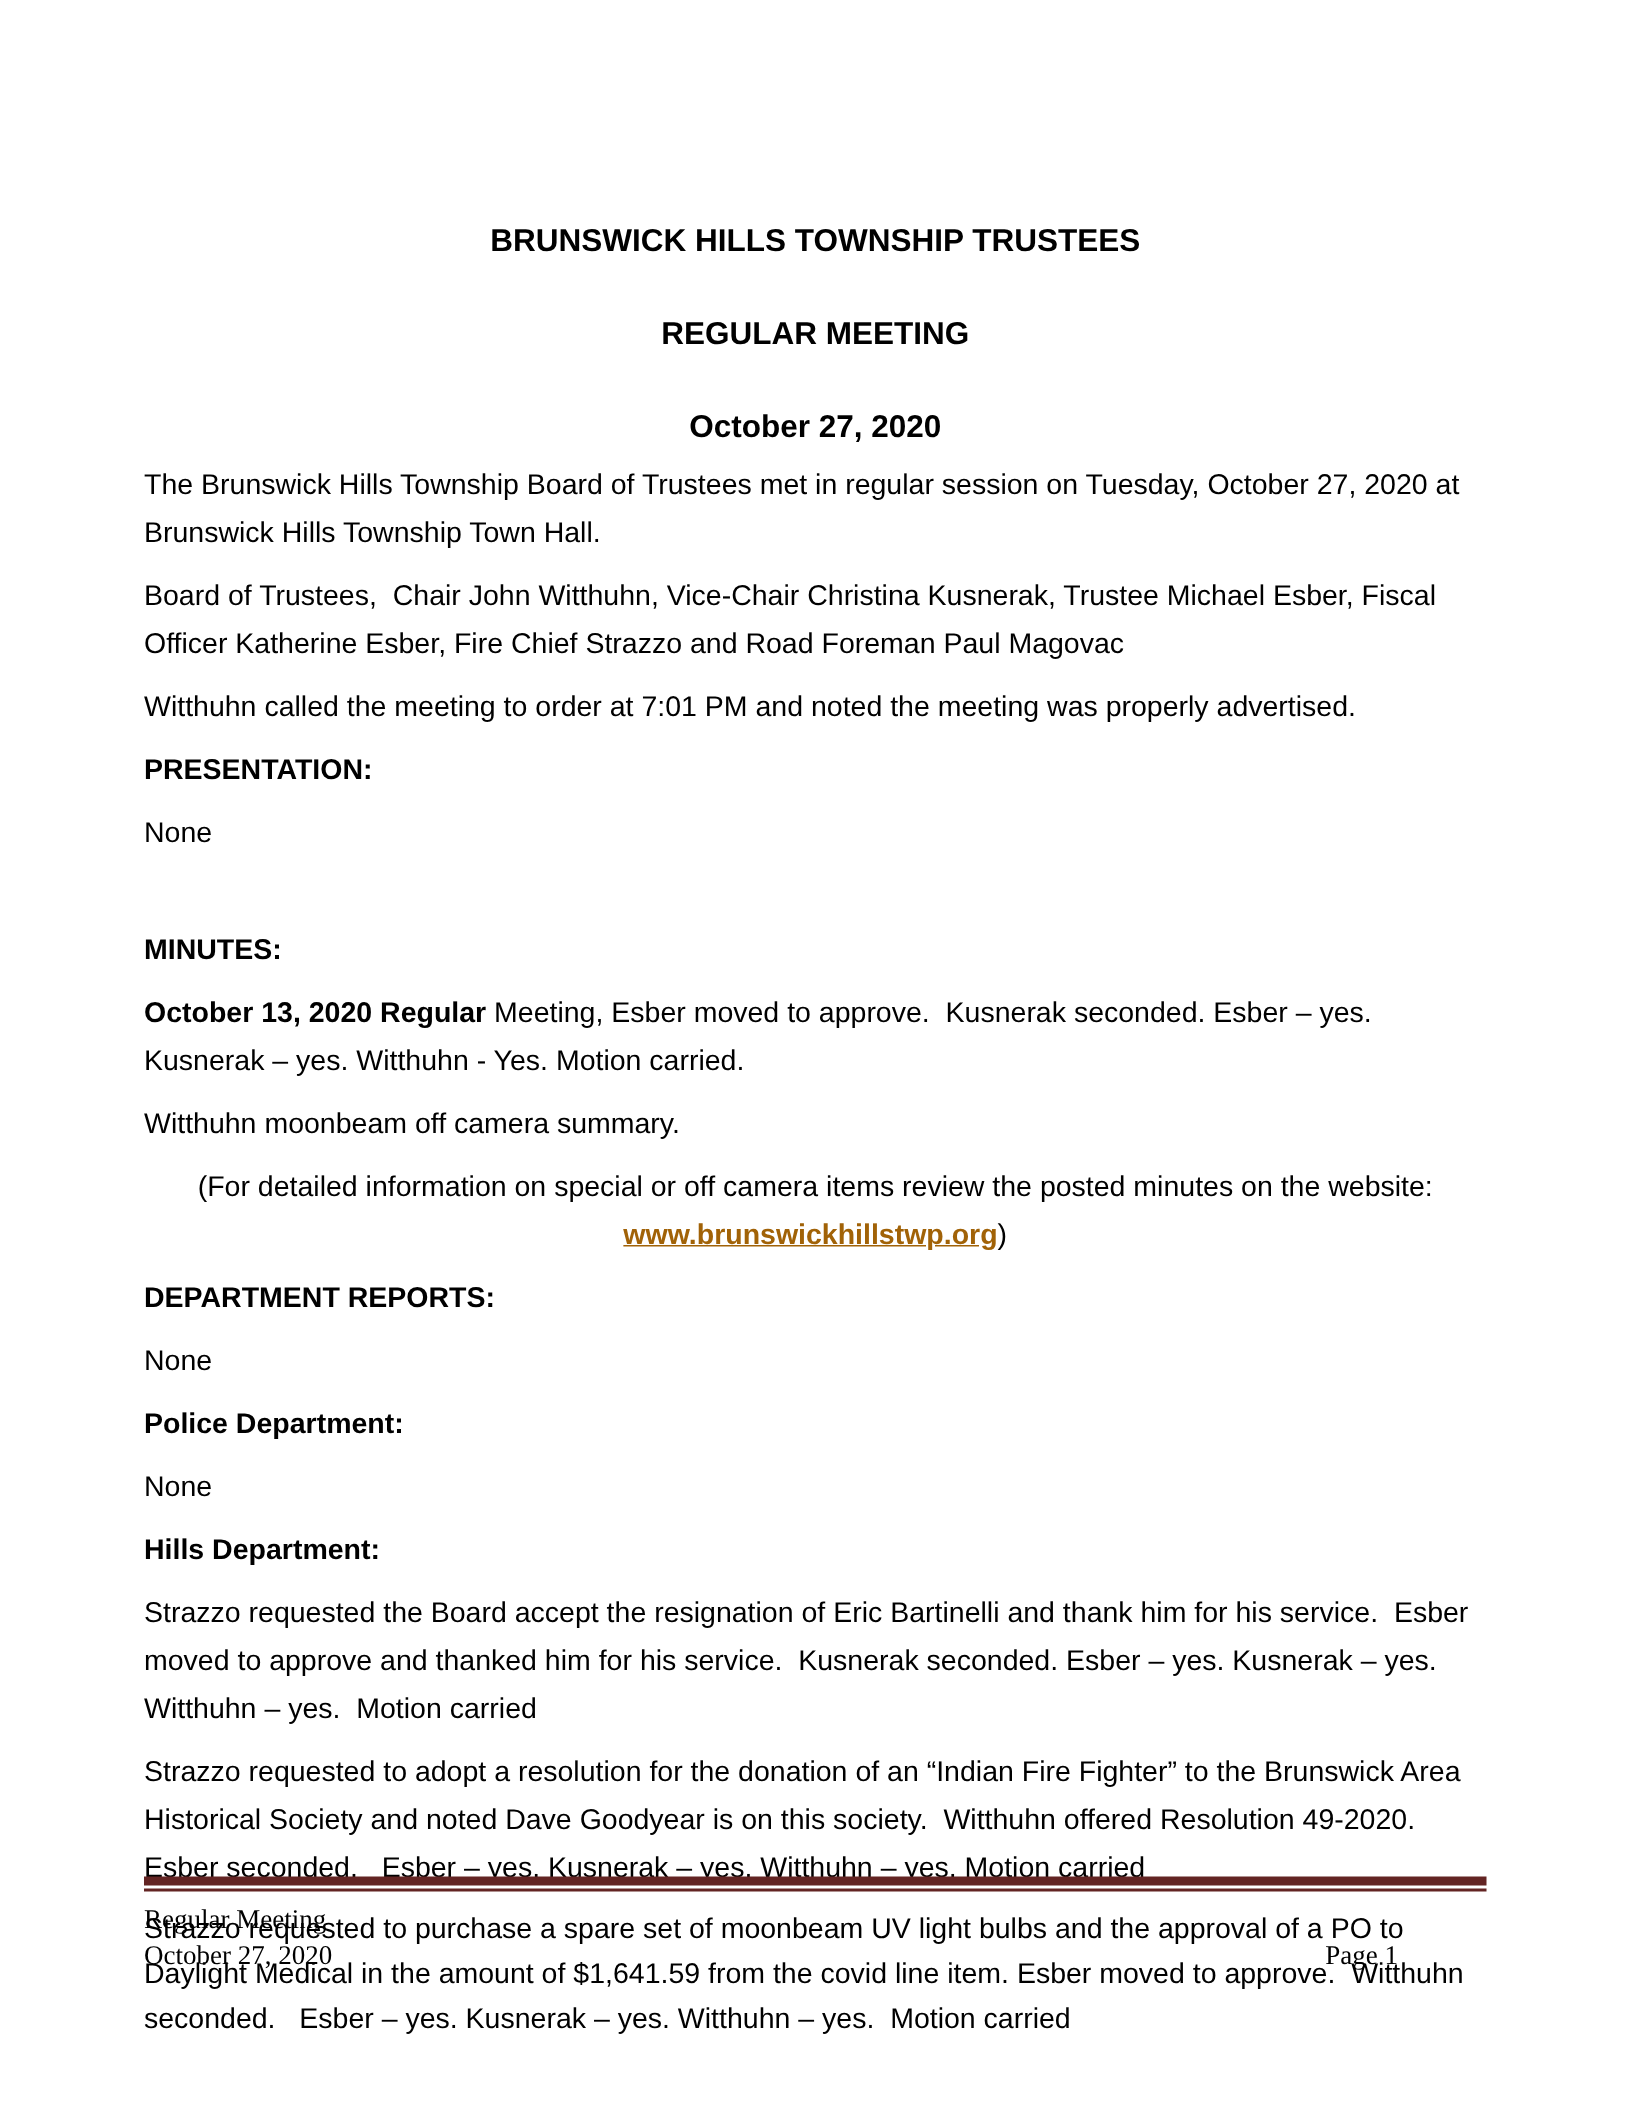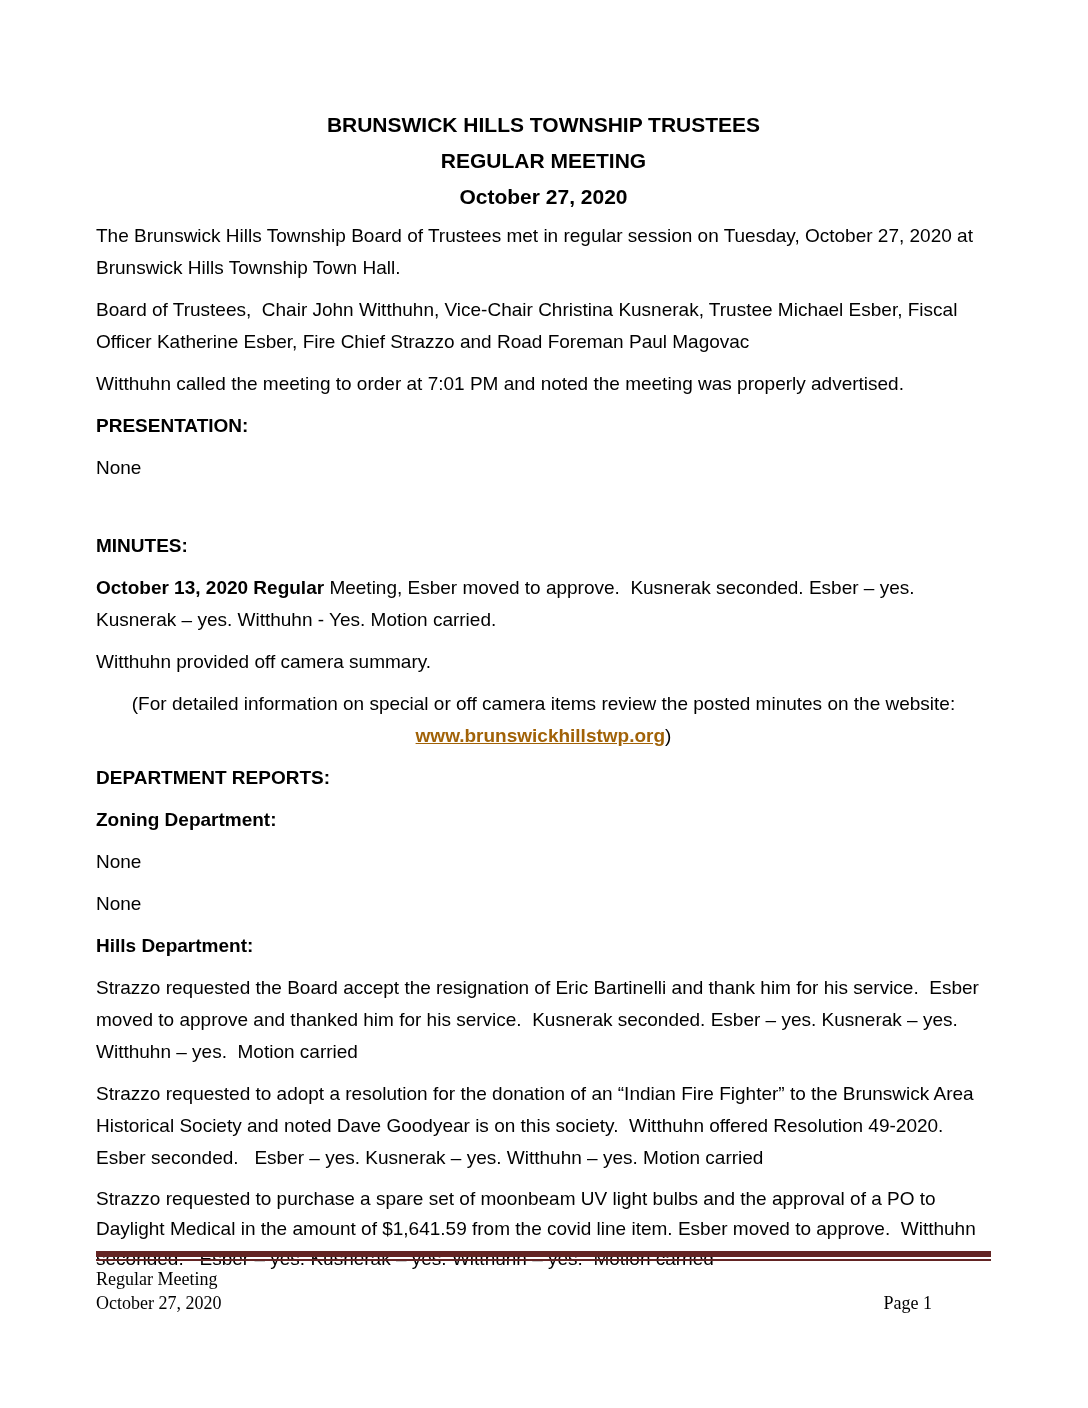--- a/index.html
+++ b/index.html
@@ -23,20 +23,21 @@
     margin: 0 0 10px 0;
     font-size: 19px;
     line-height: 32px;
     white-space: pre-wrap;
   }
   .title {
     text-align: center;
     font-weight: bold;
     font-size: 21px;
     line-height: 26px;
+    margin-top: 36px;
   }
   .heading {
     font-weight: bold;
   }
   .bold {
     font-weight: bold;
     margin-top: 16px;
   }
   .center {
     text-align: center;
@@ -91,28 +92,28 @@
     <p class="para">Board of Trustees,  Chair John Witthuhn, Vice-Chair Christina Kusnerak, Trustee Michael Esber, Fiscal Officer Katherine Esber, Fire Chief Strazzo and Road Foreman Paul Magovac</p>
     <p class="para">Witthuhn called the meeting to order at 7:01 PM and noted the meeting was properly advertised.</p>
 
     <p class="heading">PRESENTATION:</p>
     <p>None</p>
 
     <div class="spacer"></div>
 
     <p class="heading">MINUTES:</p>
     <p><span class="bold">October 13, 2020 Regular</span><span> Meeting, Esber moved to approve.  Kusnerak seconded. Esber – yes. Kusnerak – yes. Witthuhn - Yes. Motion carried.</span></p>
-    <p>Witthuhn provided off camera summary.</p>
+    <p>Witthuhn moonbeam off camera summary.</p>
     <p class="center"><span>(For detailed information on special or off camera items review the posted minutes on the website: </span><a class="link">www.brunswickhillstwp.org</a><span>)</span></p>
 
     <p class="heading">DEPARTMENT REPORTS:</p>
 
-    <p class="heading">Zoning Department:</p>
     <p>None</p>
 
+    <p class="heading">Police Department:</p>
     <p>None</p>
 
     <p class="heading">Hills Department:</p>
     <p>Strazzo requested the Board accept the resignation of Eric Bartinelli and thank him for his service.  Esber moved to approve and thanked him for his service.  Kusnerak seconded. Esber – yes. Kusnerak – yes. Witthuhn – yes.  Motion carried</p>
     <p>Strazzo requested to adopt a resolution for the donation of an “Indian Fire Fighter” to the Brunswick Area Historical Society and noted Dave Goodyear is on this society.  Witthuhn offered Resolution 49-2020.  Esber seconded.   Esber – yes. Kusnerak – yes. Witthuhn – yes. Motion carried</p>
     <p class="wide-leading">Strazzo requested to purchase a spare set of moonbeam UV light bulbs and the approval of a PO to Daylight Medical in the amount of $1,641.59 from the covid line item. Esber moved to approve.  Witthuhn seconded.   Esber – yes. Kusnerak – yes. Witthuhn – yes.  Motion carried</p>
 
   </div>
 
   <div class="footer">

